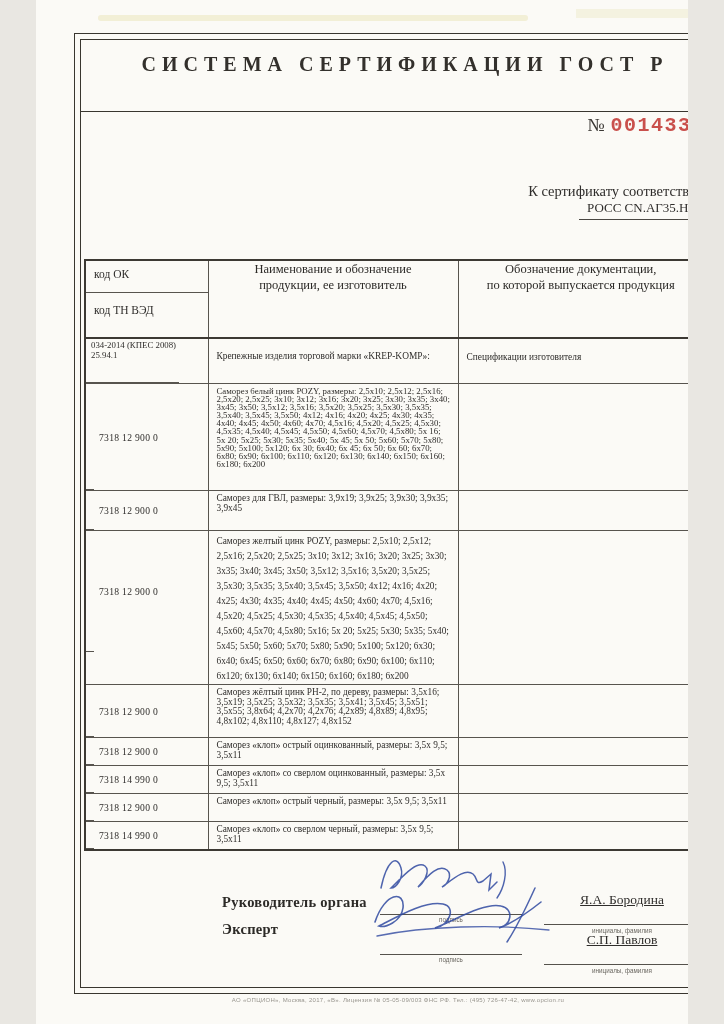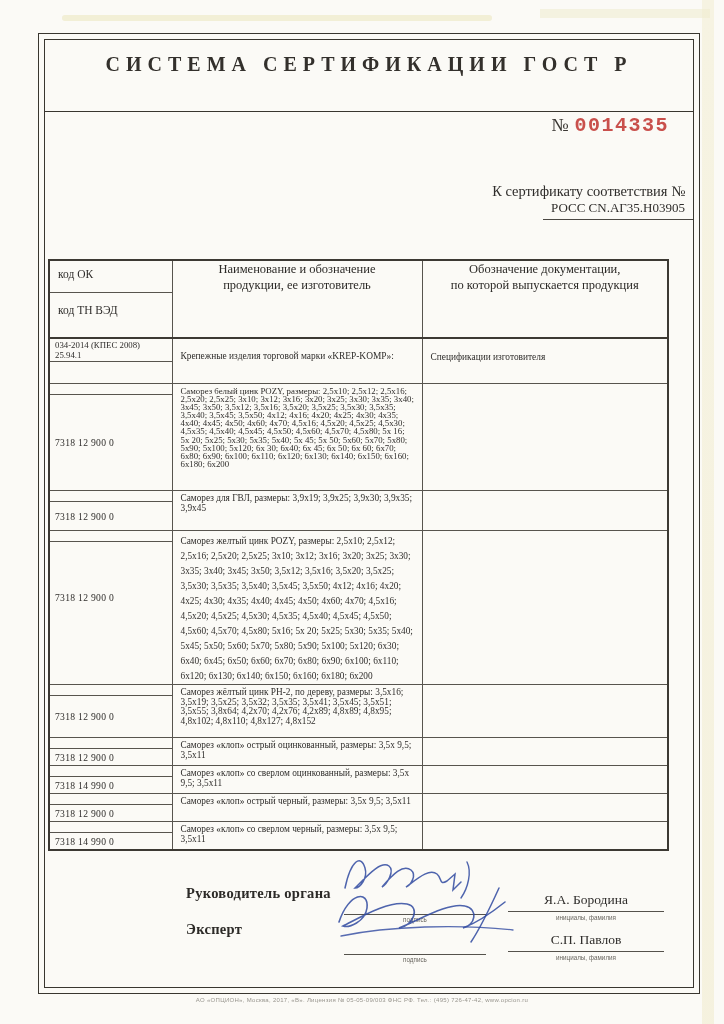--- a/index.html
+++ b/index.html
@@ -1,17 +1,17 @@
 <!DOCTYPE html>
 <html lang="ru"><head>
 <meta charset="utf-8">
 <style>
   html,body{margin:0;padding:0;background:#e9e7e2;}
   .sheet{
-    position:relative;width:724px;height:1024px;margin:0 auto;
+    position:relative;width:652px;height:1024px;margin:0 auto;
     background:#fbfaf6;overflow:hidden;
     font-family:"Liberation Serif", serif;color:#2f2d2b;
   }
   
   .art{position:absolute;pointer-events:none;}
   .art-top1{left:62px;top:15px;width:430px;height:6px;background:#e9e4b6;opacity:.5;border-radius:3px;}
   .art-top2{left:540px;top:9px;width:170px;height:9px;background:#ece7c0;opacity:.4;}
   .art-right{left:702px;top:0;width:12px;height:1024px;background:linear-gradient(#f1ecce,#efe9c7);opacity:.5;}
   
   .frame-outer{position:absolute;left:38px;top:33px;width:660px;height:959px;border:1px solid #39362f;}
@@ -33,47 +33,47 @@
   .subtitle{position:absolute;top:176px;width:100%;text-align:center;font-size:14px;font-weight:bold;line-height:17px;white-space:pre-line;color:#2c2a27;}
   
   .prod-table{position:absolute;left:3px;top:219px;border-collapse:collapse;table-layout:fixed;width:619px;}
   .prod-table td,.prod-table th{border:1px solid #57544e;padding:0;vertical-align:top;font-weight:normal;font-family:Liberation Serif, serif;}
   .prod-table{border:2px solid #3c3933;}
   .prod-table thead th{border-bottom:2px solid #3c3933;}
   .hwrap{display:flex;flex-direction:column;height:76px;text-align:left;}
   .hok{height:32px;border-bottom:1px solid #57544e;padding:7px 0 0 8px;font-size:11.5px;box-sizing:border-box;}
   .htn{padding:11px 0 0 8px;font-size:11.5px;}
   .hcol{font-size:12.5px;text-align:center;vertical-align:middle;line-height:1.3;white-space:pre-line;color:#2c2a27;}
-  .c1wrap{display:flex;flex-direction:column;}
+  .c1wrap{display:flex;flex-direction:row;}
   .okc{border-bottom:1px solid #57544e;min-height:11px;padding:1px 3px 1px 5px;font-size:8.8px;line-height:10px;white-space:pre-line;box-sizing:border-box;}
   .tnc{flex:1;display:flex;align-items:center;padding:0 5px;font-size:9.6px;letter-spacing:.3px;}
   .cell-name{padding:3px 6px 0 8px;font-size:9.3px;line-height:9.5px;text-align:left;}
   .cell-doc{padding:3px 6px 0 8px;font-size:9.3px;line-height:10px;text-align:left;}
   tr.h45{height:45px} tr.h45 .c1wrap{height:44px}
   tr.h107{height:107px} tr.h107 .c1wrap{height:106px}
   tr.h40{height:40px} tr.h40 .c1wrap{height:39px}
   tr.h122{height:122px} tr.h122 .c1wrap{height:121px}
   tr.h53{height:53px} tr.h53 .c1wrap{height:52px}
   tr.h28{height:28px} tr.h28 .c1wrap{height:27px}
   tr.h107 .cell-name{font-size:8.8px;line-height:8.1px;}
   tr.h122 .cell-name{line-height:15px;}
   tr.row1 .cell-name,tr.row1 .cell-doc{padding-top:13px;font-size:9.4px;}
   
   .sig-area{position:absolute;left:0;top:780px;width:648px;height:168px;}
   .role{position:absolute;font-size:14.5px;font-weight:bold;letter-spacing:.3px;color:#2c2a27;}
-  .role1{left:141px;top:65px;text-align:right;}
+  .role1{left:141px;top:74px;text-align:right;}
   .role2{left:141px;top:101px;}
   .sigline{position:absolute;border-bottom:1px solid #55524c;}
   .sigline1{left:299px;top:75px;width:142px;height:19px;}
   .sigline2{left:299px;top:115px;width:142px;height:19px;}
   .caption{position:absolute;font-size:6.3px;color:#6b6862;font-family:"Liberation Sans",sans-serif;}
   .cap-sign1{left:299px;top:96px;width:142px;text-align:center;}
   .cap-sign2{left:299px;top:136px;width:142px;text-align:center;}
   .nameblock{position:absolute;width:156px;text-align:center;}
-  .nameblock .nm{font-size:13.5px;color:#2f2d2b;padding-bottom:3px;border-bottom:1px solid #55524c;}
+  .nameblock .nm{font-size:13.5px;color:#2f2d2b;padding-bottom:16px;border-bottom:1px solid #55524c;text-decoration:underline;}
   .nameblock .cp{font-size:6.3px;color:#6b6862;font-family:"Liberation Sans",sans-serif;padding-top:2px;}
   .nb1{left:463px;top:72px;}
   .nb2{left:463px;top:112px;}
   .autograph{position:absolute;}
   .ag1{left:290px;top:26px;}
   .ag2{left:282px;top:62px;}
   
   .imprint{position:absolute;left:0;top:997px;width:724px;text-align:center;
     font-family:"Liberation Sans",sans-serif;font-size:6px;letter-spacing:.3px;color:#98958e;}
 </style>

